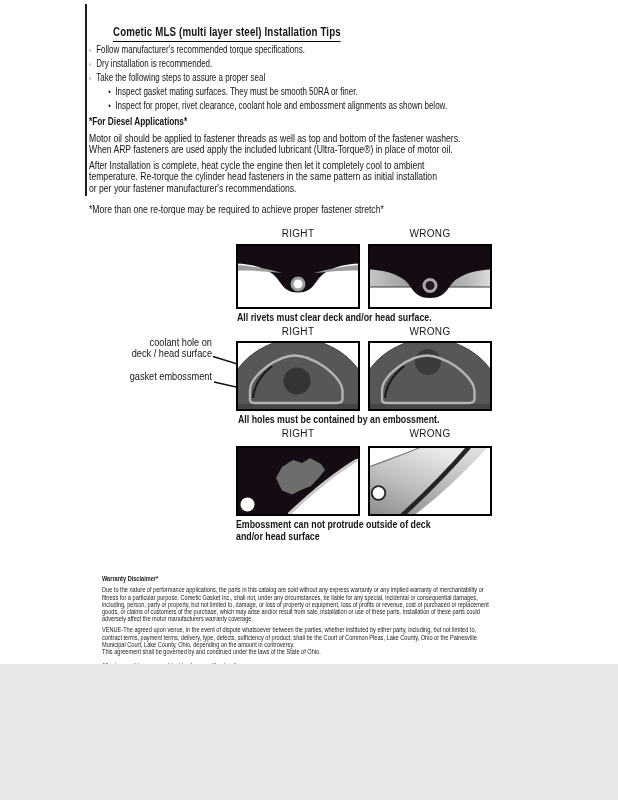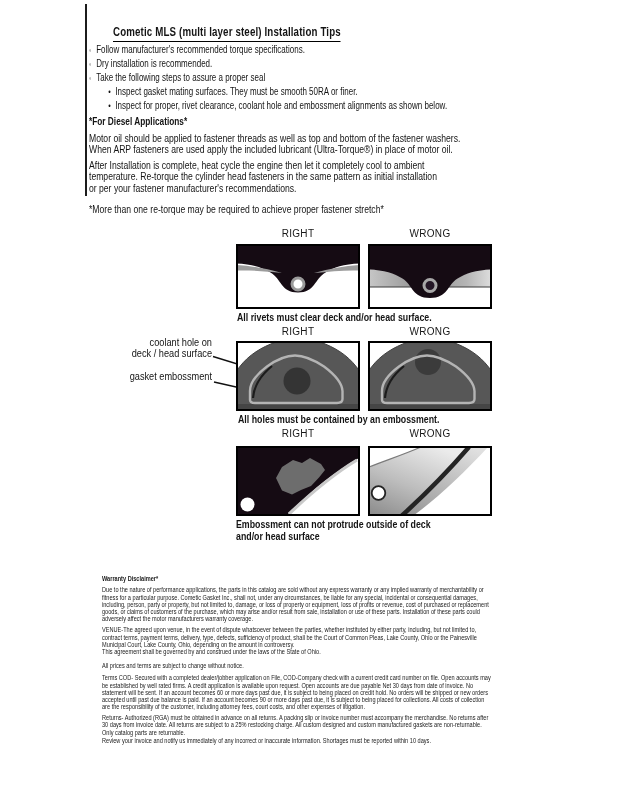--- a/index.html
+++ b/index.html
@@ -1,17 +1,17 @@
 <!DOCTYPE html>
 <html><head>
 <meta charset="utf-8">
 <style>
   html,body { margin:0; padding:0; background:#e8e8e8; }
   #page {
-    position:relative; width:618px; height:800px; background:#ffffff;
+    position:relative; width:618px; height:664px; background:#ffffff;
     font-family:"Liberation Sans","DejaVu Sans",sans-serif; color:#141414;
     overflow:hidden; margin:0 auto;
   }
   #page > * { position:absolute; }
   .vrule { left:85px; top:4px; width:2px; height:192px; background:#1c1c1c; }
   .title {
     left:113px; top:24px; margin:0; font-size:13.5px; font-weight:bold; letter-spacing:.2px;
     border-bottom:1.6px solid #000; padding-bottom:2px; white-space:nowrap;
     transform:scaleX(.72); transform-origin:0 0;
   }

